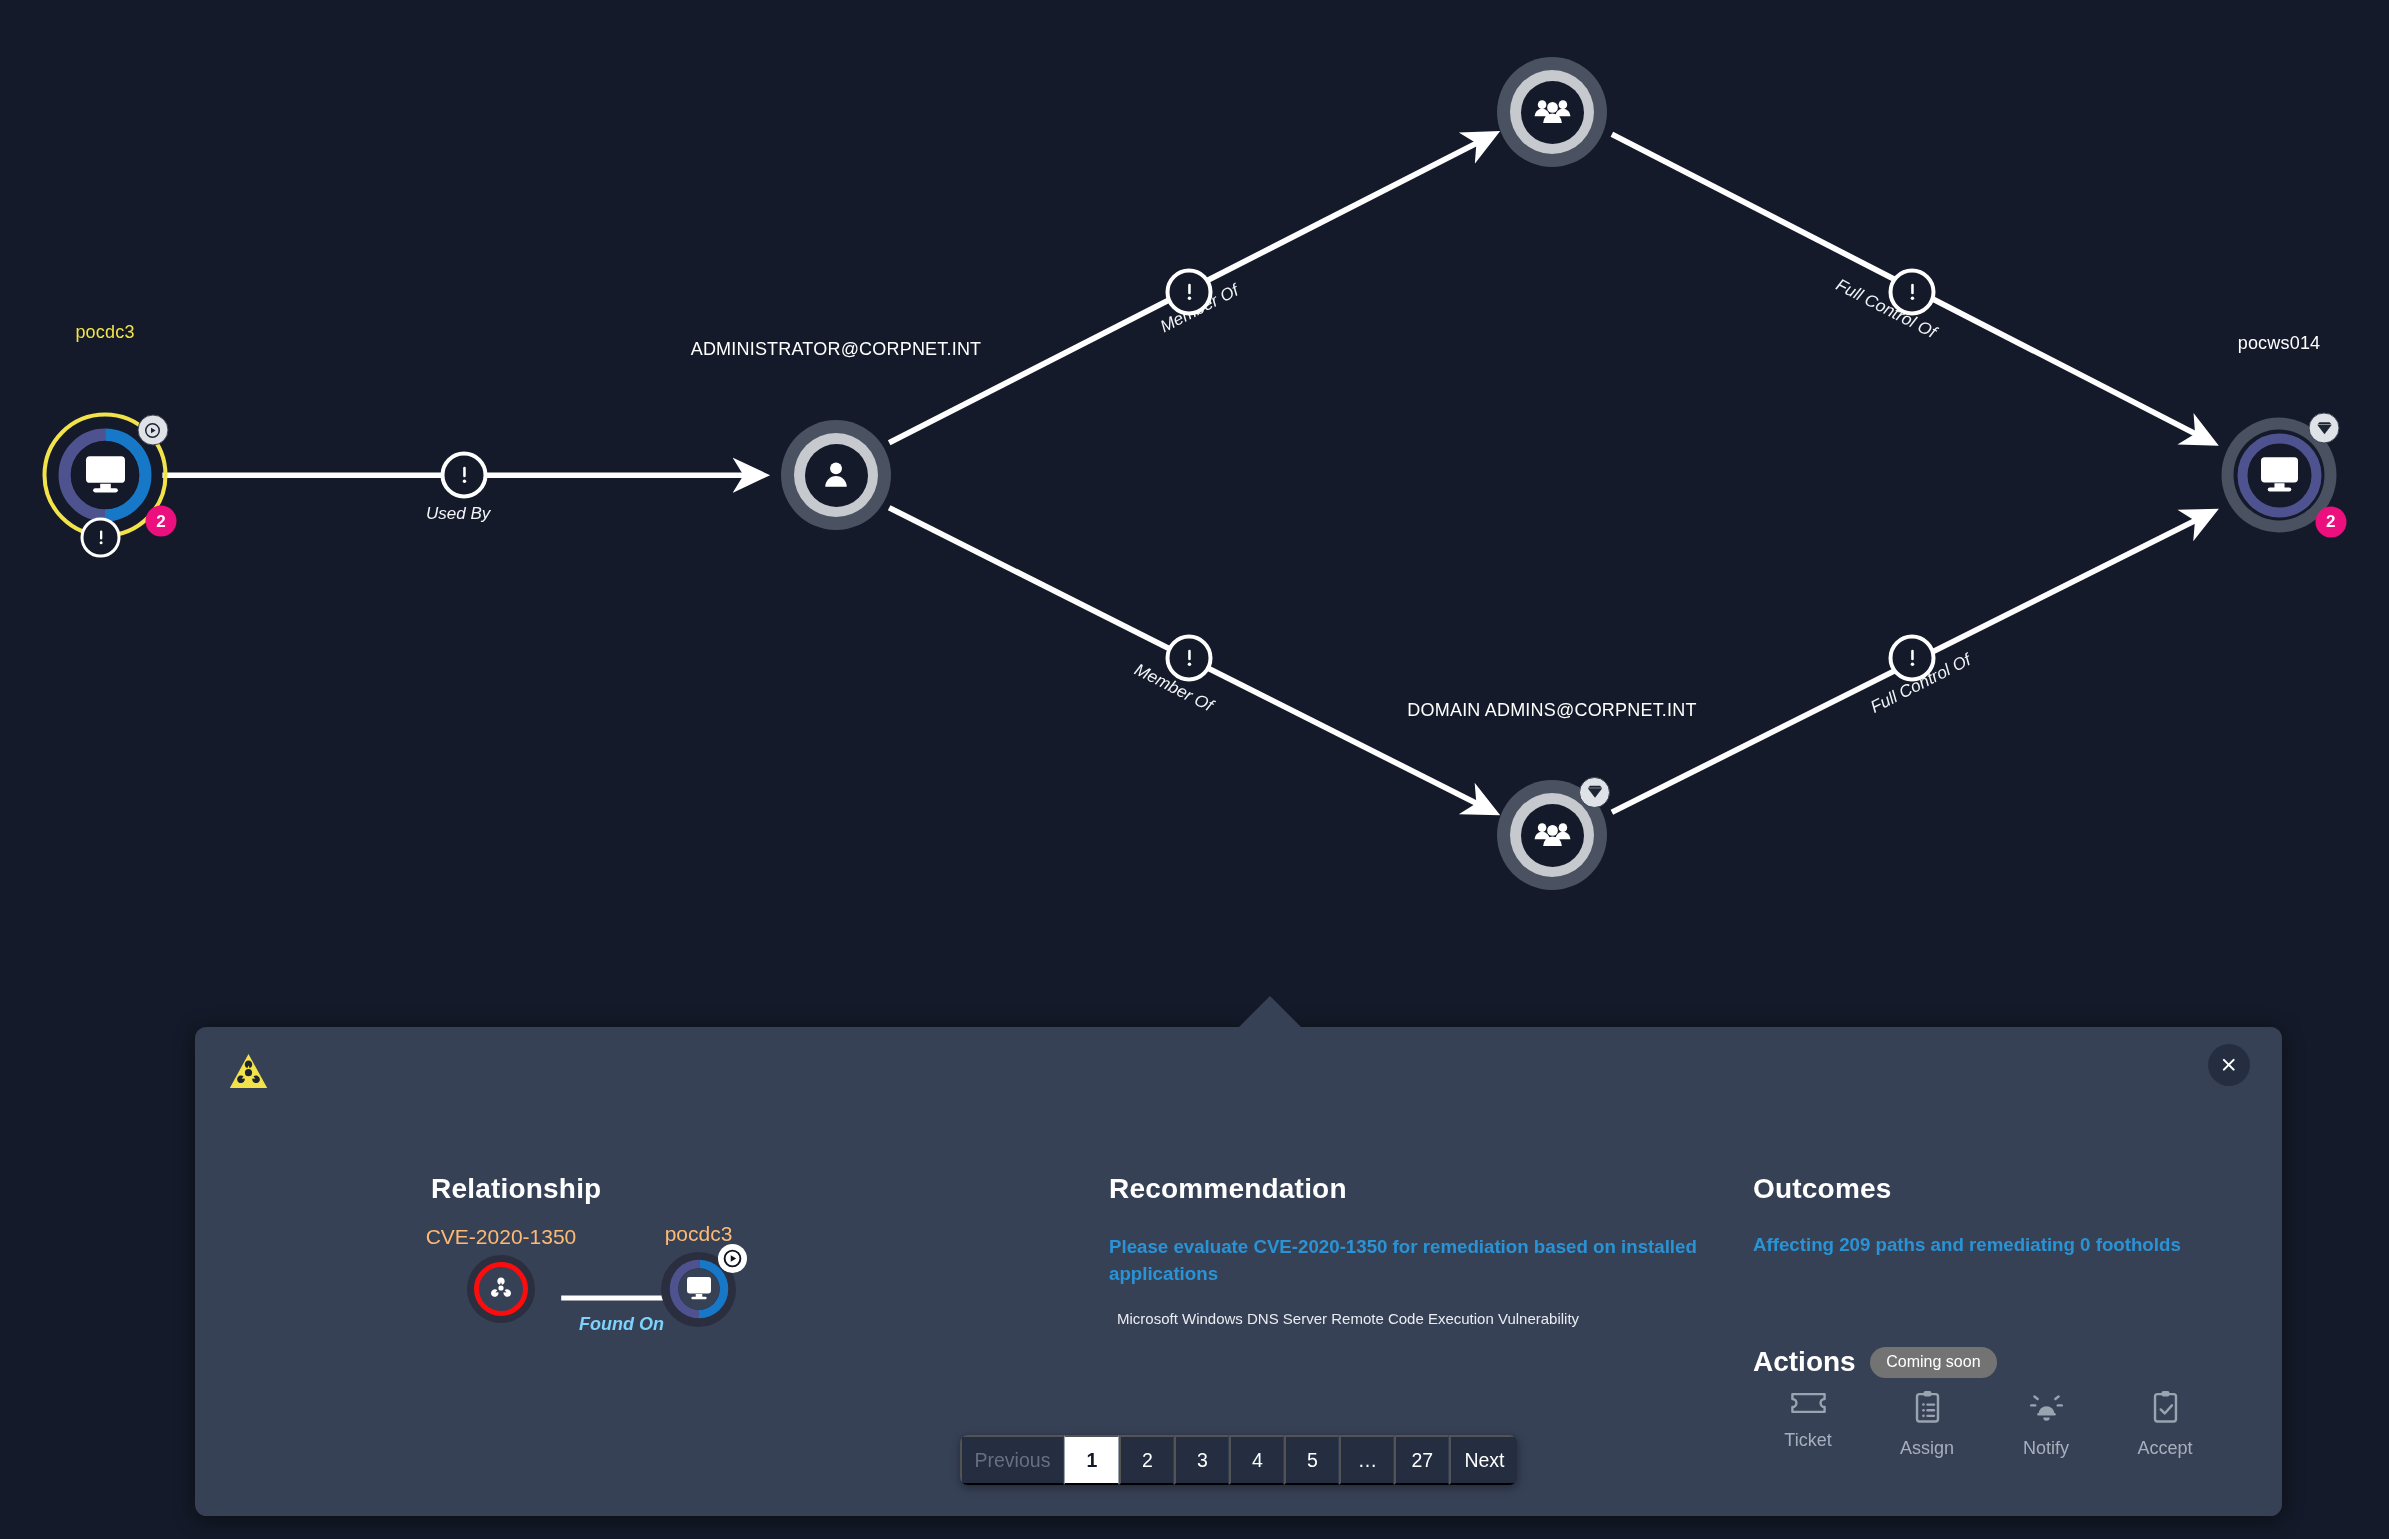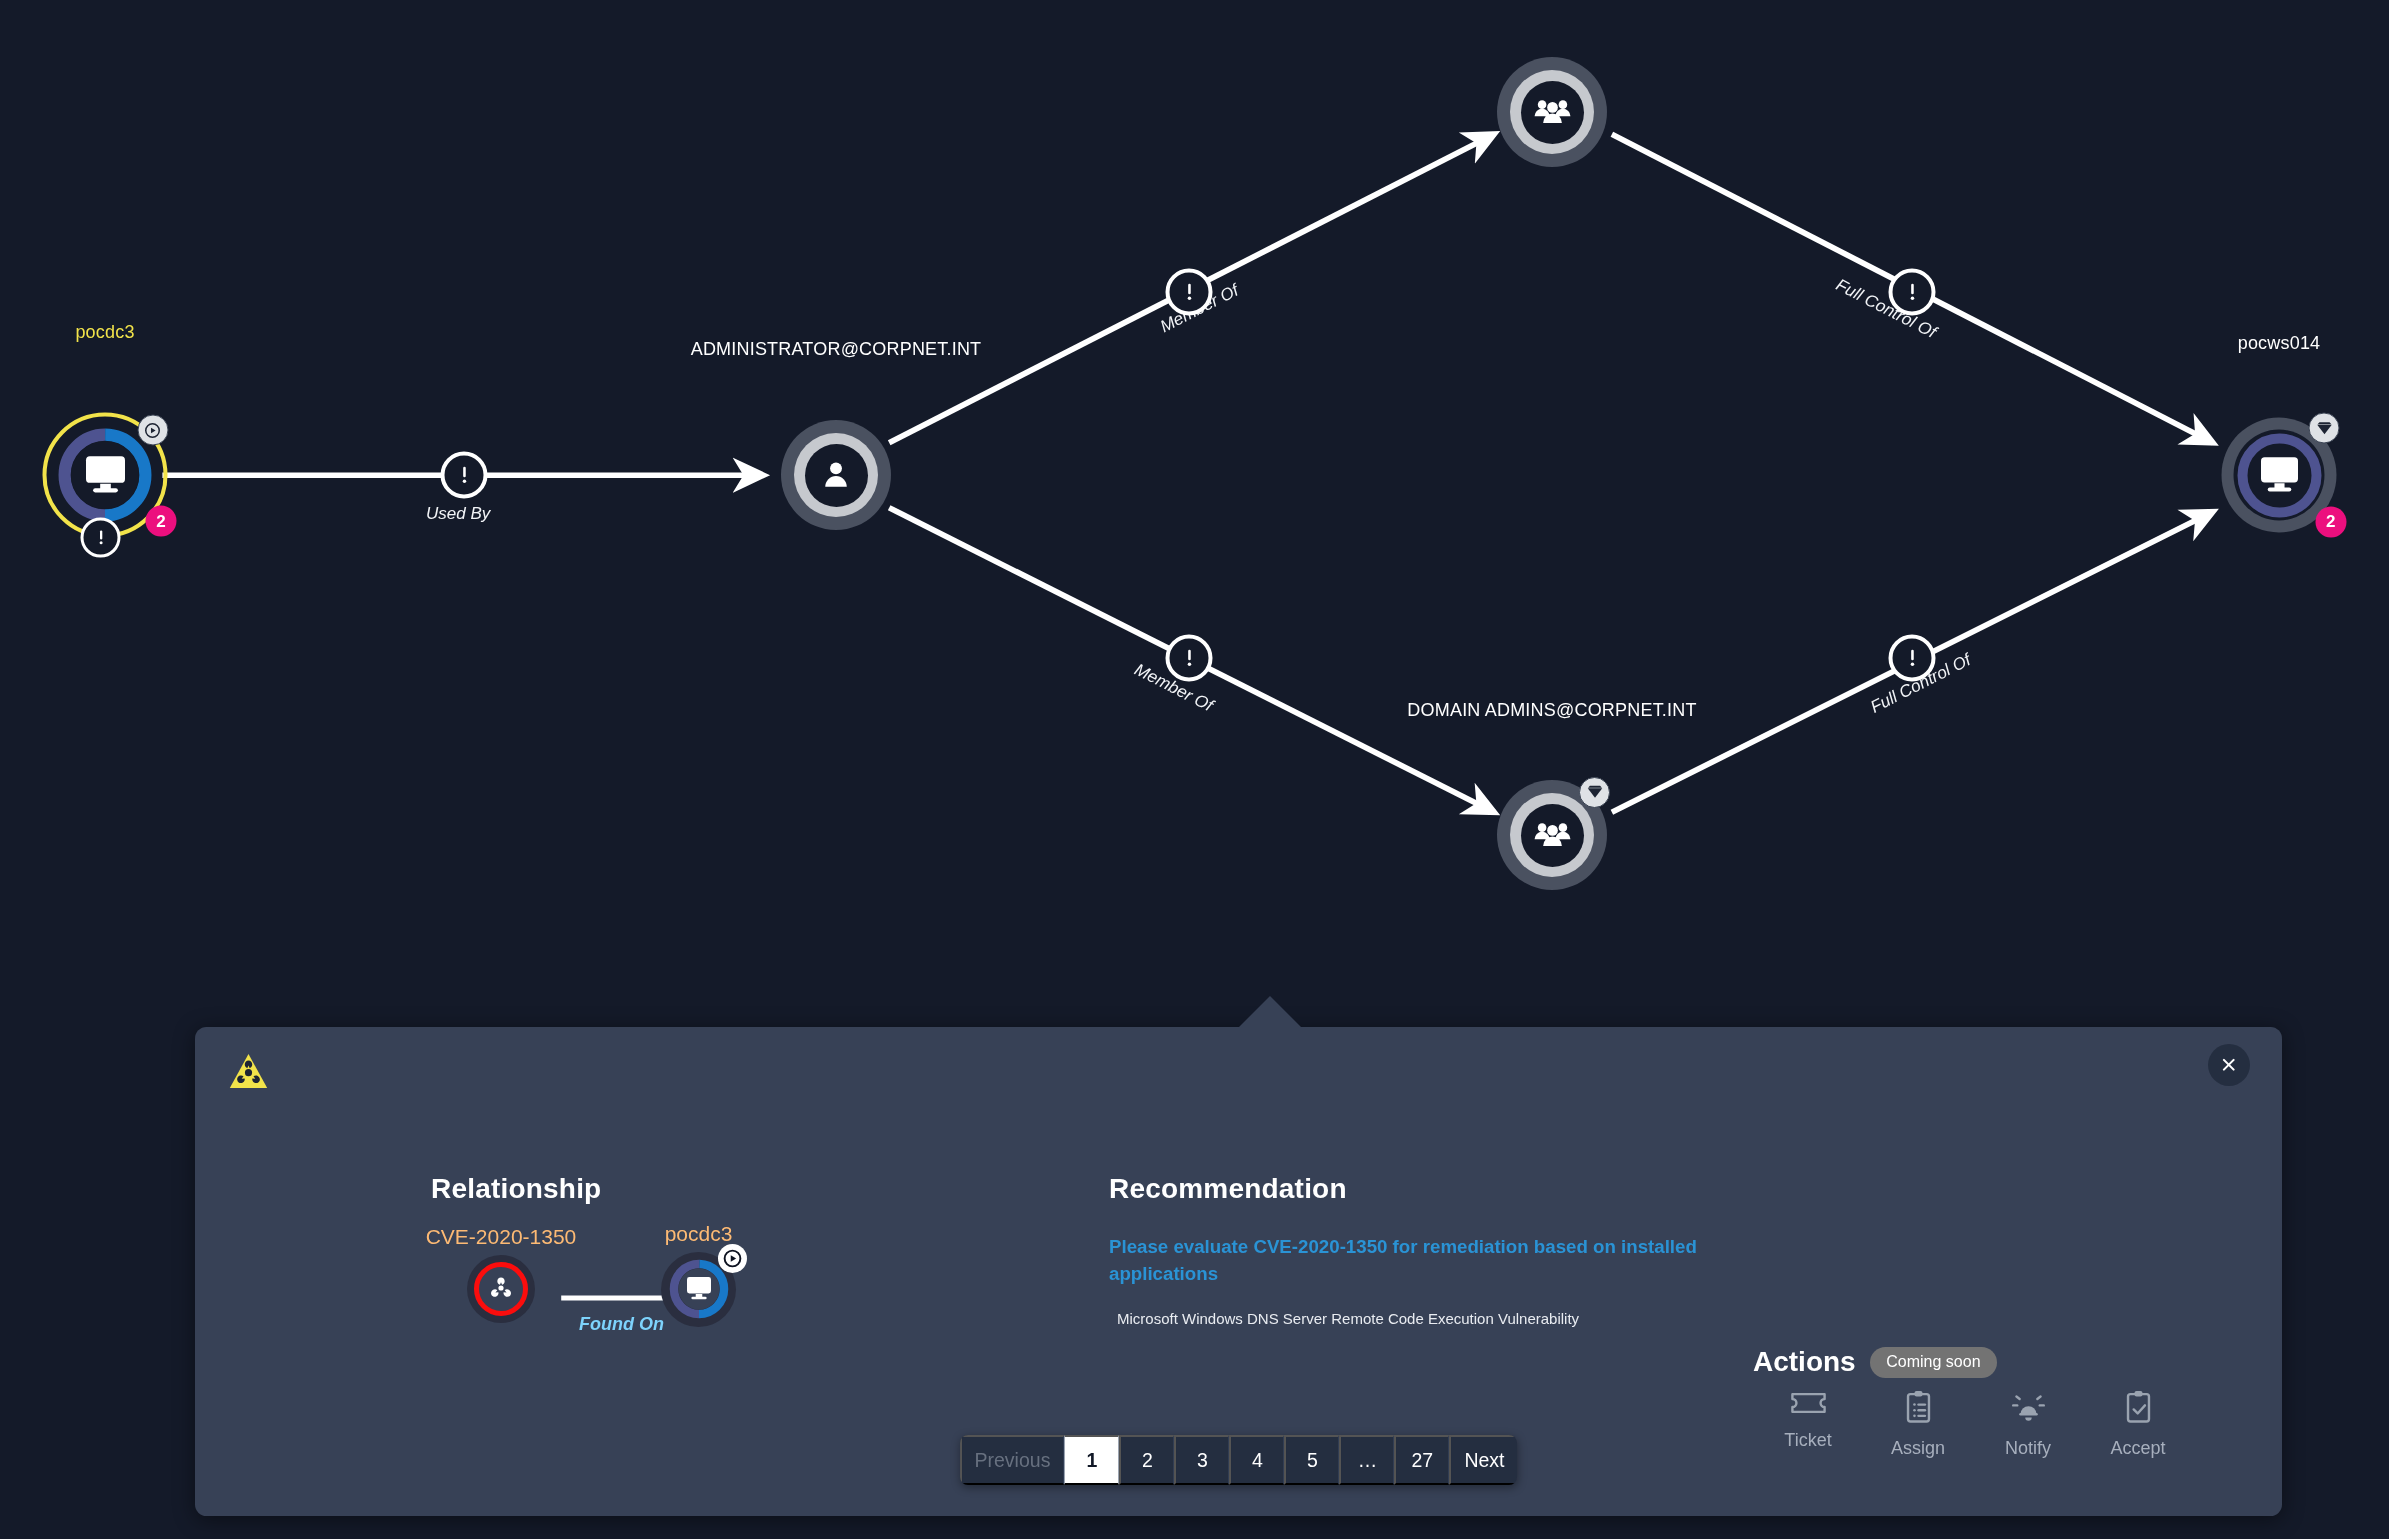--- a/index.html
+++ b/index.html
@@ -217,21 +217,21 @@
   .coming-soon-pill {
     background: #737373;
     color: #ffffff;
     font-size: 16px;
     border-radius: 16px;
     padding: 6.5px 16px;
     white-space: nowrap;
   }
   .action-items {
     display: flex;
-    gap: 0;
+    gap: 9px;
     margin-top: 11.4px;
   }
   .action-item {
     width: 110px;
     display: flex;
     flex-direction: column;
     align-items: center;
     gap: 9.7px;
     cursor: default;
   }
@@ -539,20 +539,24 @@
       </div>
     </div>
   </div>
 
   <div id="col-recommendation">
     <h2 class="col-title">Recommendation</h2>
     <p class="rec-highlight">Please evaluate CVE-2020-1350 for remediation based on installed applications</p>
     <p class="rec-desc">Microsoft Windows DNS Server Remote Code Execution Vulnerability</p>
   </div>
 
+  <div id="col-outcomes">
+    <h2 class="col-title">Outcomes</h2>
+    <p class="outcome-line">Affecting 209 paths and remediating 0 footholds</p>
+  </div>
 
   <div id="actions-block">
     <div class="actions-head">
       <span class="actions-title">Actions</span>
       <span class="coming-soon-pill">Coming soon</span>
     </div>
     <div class="action-items">
       <div class="action-item">
         <span>
           <svg width="37" height="28" viewBox="0 0 46 34" fill="none" stroke="#9aa3b0" stroke-width="3" stroke-linejoin="round">

